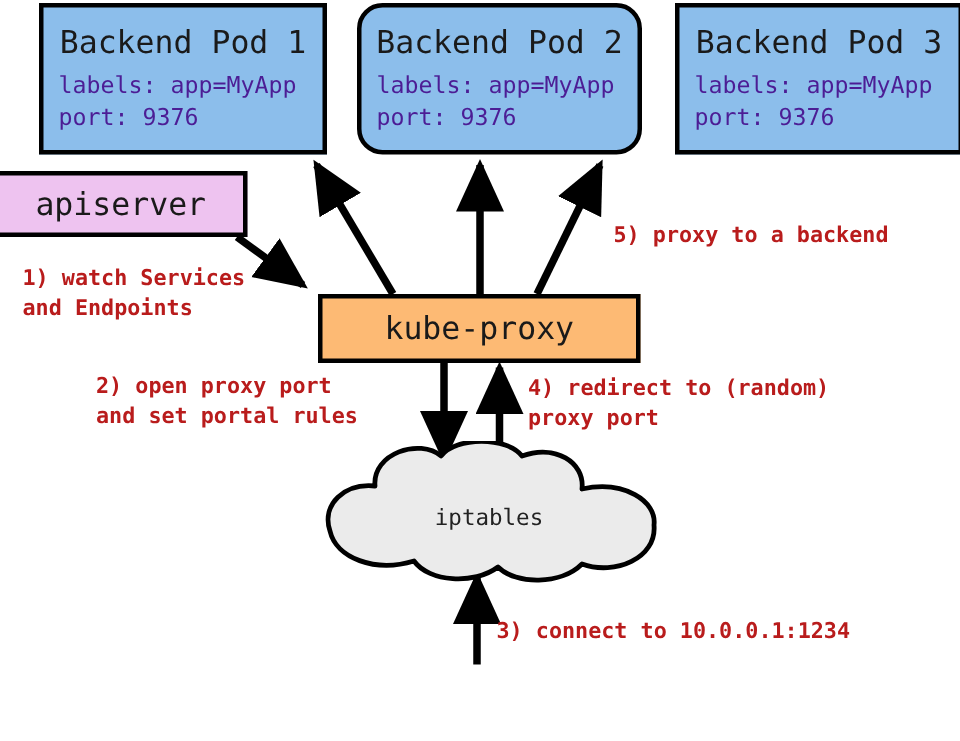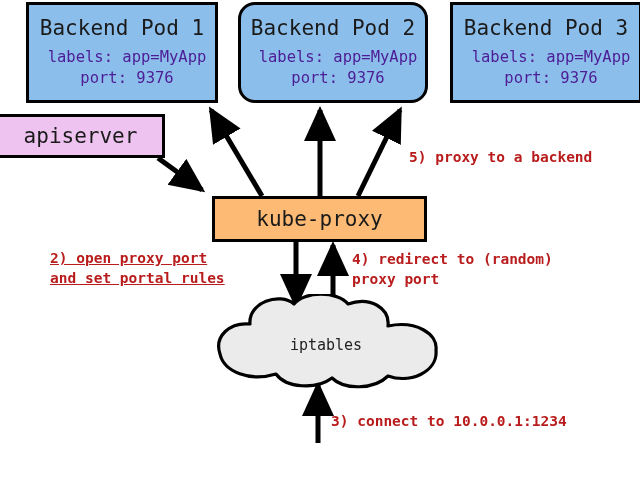--- a/index.html
+++ b/index.html
@@ -36,21 +36,20 @@
     font-size: 15.5px;
     color: #4c1d95;
     white-space: nowrap;
     padding-left: 10px;
   }
 
   
   .pod {
     background: #8cbeeb;
     padding: 4px 0 6px 0;
-    align-items: center;
   }
   .pod .node-title {
     margin: 2px 0 7px 0;
   }
   .pod .node-line { line-height: 21px; }
 
   #pod-1 { left: 26px;  top: 2px;  width: 192px; height: 101px; }
   #pod-2 { left: 238px; top: 2px;  width: 190px; height: 101px; border-radius: 17px; }
   #pod-3 { left: 450px; top: 2px;  width: 192px; height: 101px; }
 
@@ -103,21 +102,21 @@
   .annot {
     position: absolute;
     font-family: "DejaVu Sans Mono", monospace;
     font-weight: bold;
     font-size: 14.5px;
     line-height: 20px;
     color: #b91c1c;
     white-space: pre;
   }
   #annot-1 { left: 15px;  top: 176px; }
-  #annot-2 { left: 50px;  top: 248px; text-decoration: underline; }
+  #annot-2 { left: 64px;  top: 248px; }
   #annot-3 { left: 331px; top: 411px; }
   #annot-4 { left: 352px; top: 249px; }
   #annot-5 { left: 409px; top: 147px; }
 </style>
 </head>
 <body>
 
 <div id="canvas">
 
   <svg id="arrows" viewBox="0 0 640 494" width="640" height="494">
@@ -176,20 +175,22 @@
 
   <div class="node" id="apiserver">
     <div class="node-title">apiserver</div>
   </div>
 
   <div class="node" id="kube-proxy">
     <div class="node-title">kube-proxy</div>
   </div>
 
 
+  <div class="annot" id="annot-1">1) watch Services
+and Endpoints</div>
   <div class="annot" id="annot-2">2) open proxy port
 and set portal rules</div>
   <div class="annot" id="annot-3">3) connect to 10.0.0.1:1234</div>
   <div class="annot" id="annot-4">4) redirect to (random)
 proxy port</div>
   <div class="annot" id="annot-5">5) proxy to a backend</div>
 
 </div>
 
 </body></html>

